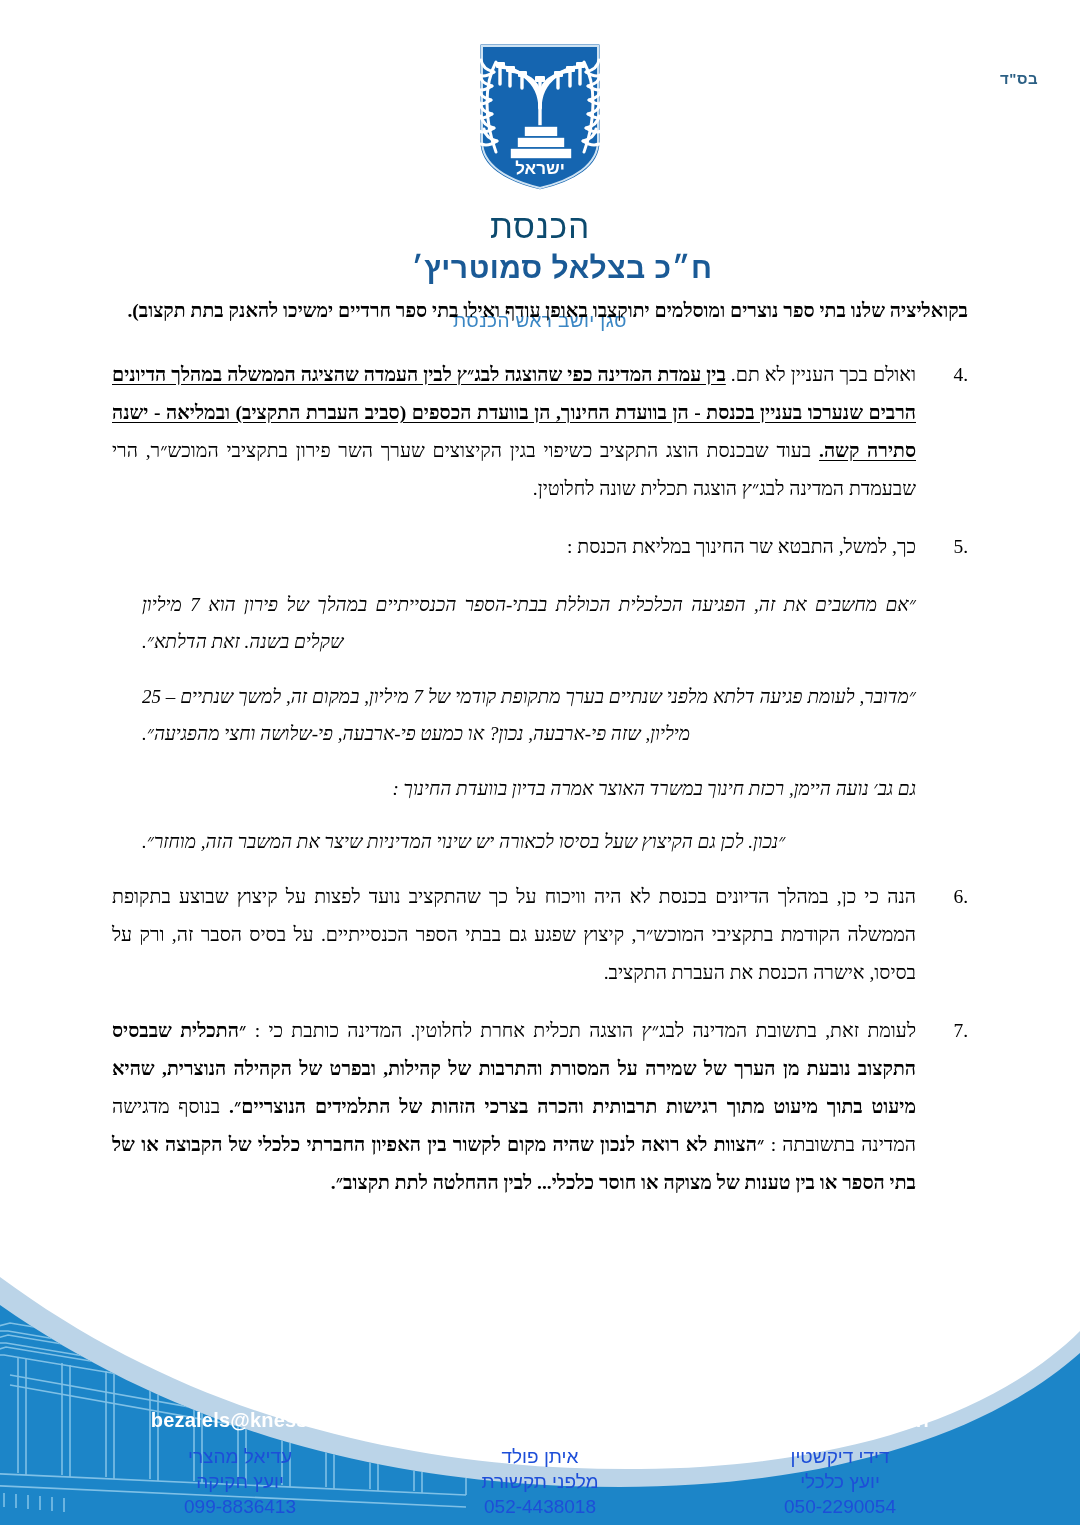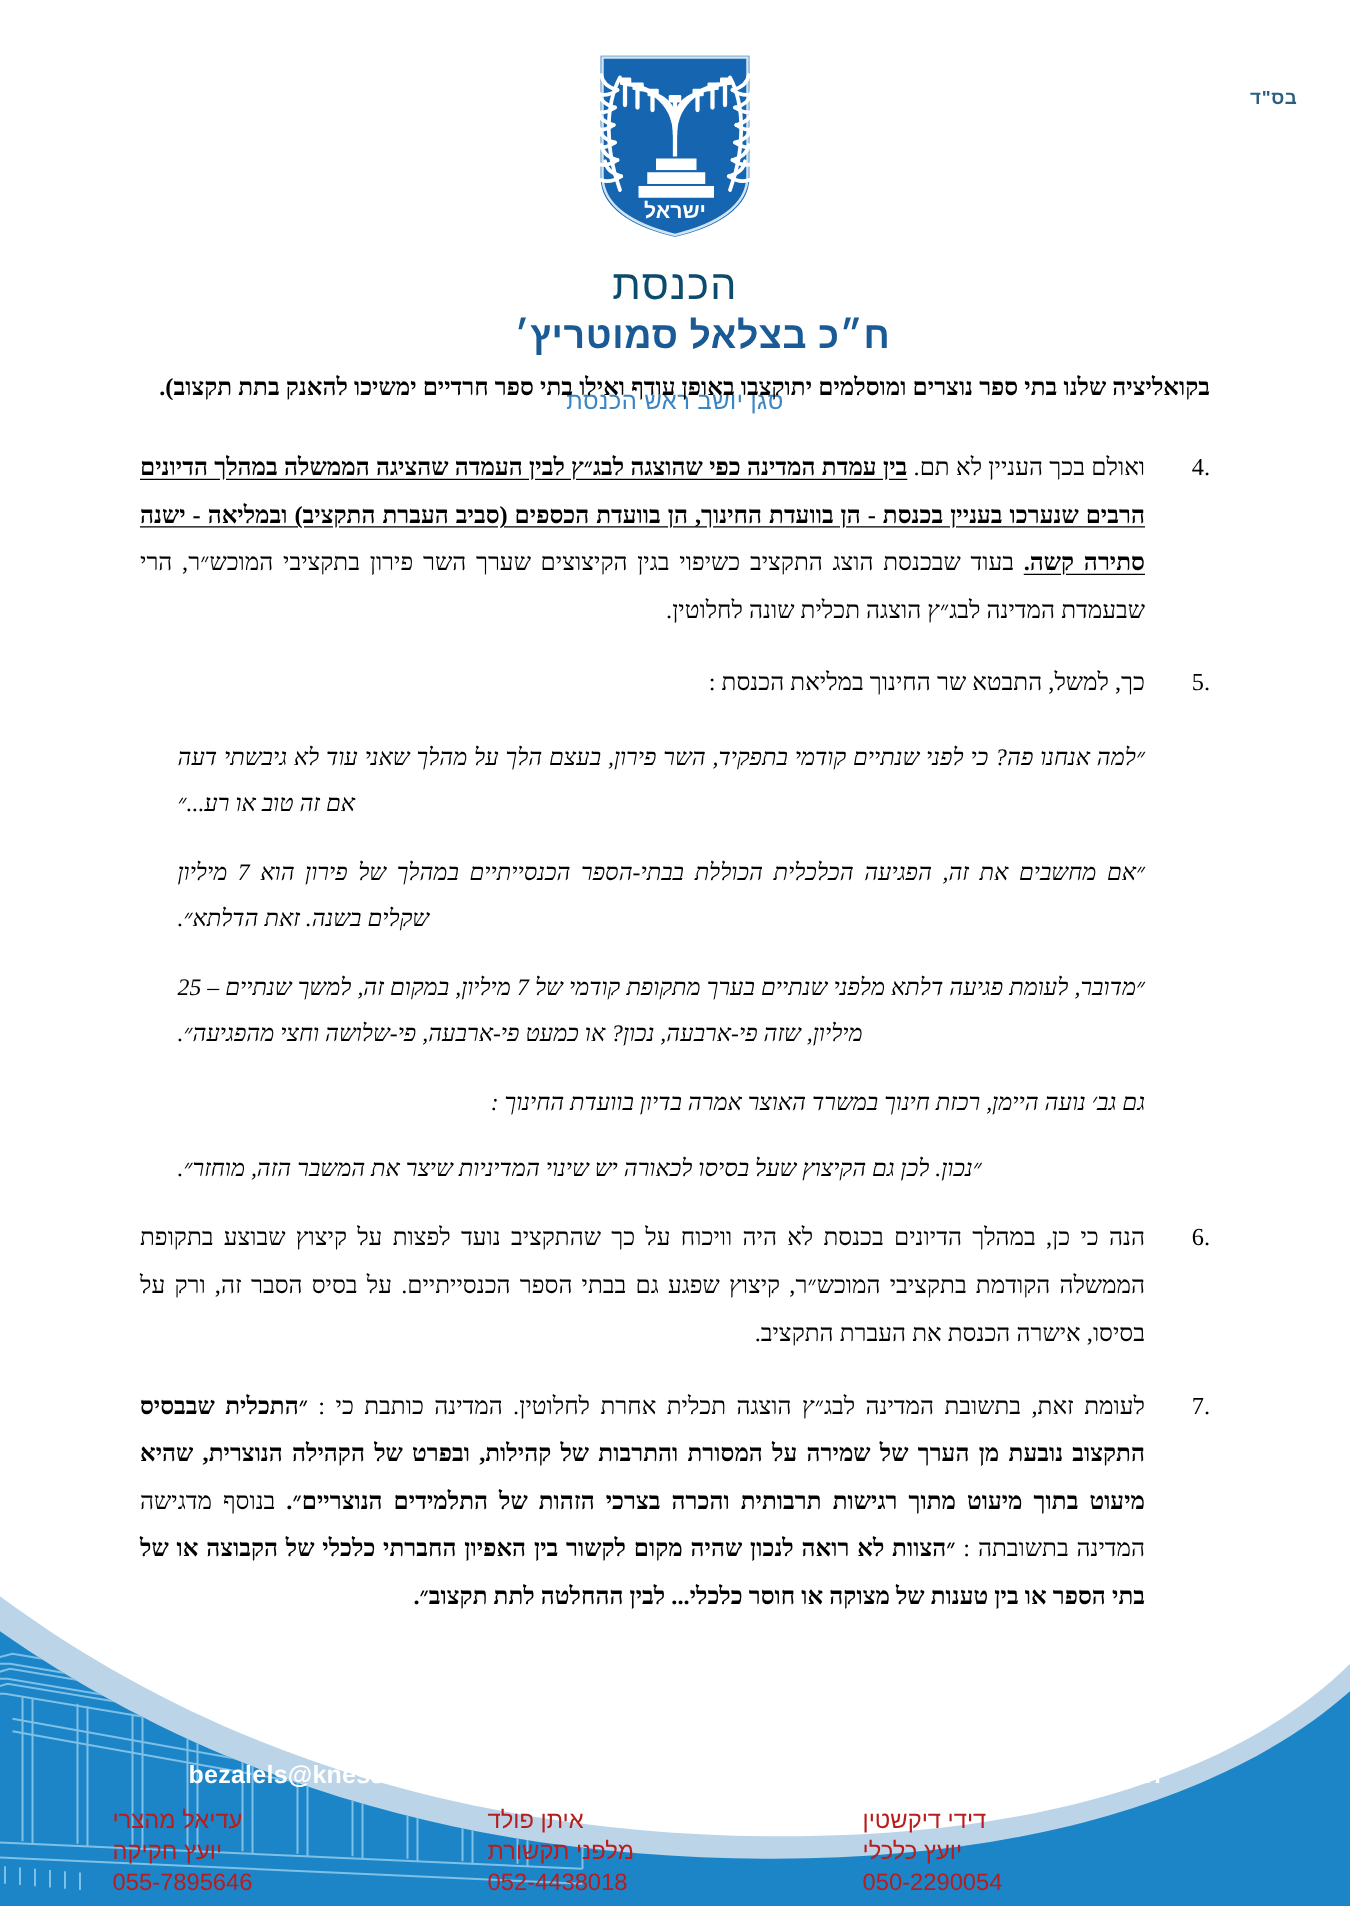--- a/index.html
+++ b/index.html
@@ -184,22 +184,22 @@
   }
   .staff {
     display: flex;
     flex-direction: row-reverse;
     justify-content: center;
     align-items: flex-start;
     gap: 0;
   }
   .staff-col {
     width: 300px;
-    text-align: left;
-    color: #b91c1c;
+    text-align: center;
+    color: #1d4ed8;
     font-family: "Liberation Sans", "DejaVu Sans", sans-serif;
     line-height: 1.32;
   }
   .staff-name {
     font-size: 19px;
     font-weight: 400;
   }
   .staff-role {
     font-size: 19px;
     font-weight: 400;
@@ -309,21 +309,20 @@
     <div class="item">
       <span class="item-num">4.</span>
       <span class="item-body"><span>ואולם בכך העניין לא תם. </span><span class="emph-u">בין עמדת המדינה כפי שהוצגה לבג״ץ לבין העמדה שהציגה הממשלה במהלך הדיונים הרבים שנערכו בעניין בכנסת - הן בוועדת החינוך, הן בוועדת הכספים (סביב העברת התקציב) ובמליאה - ישנה סתירה קשה.</span><span> בעוד שבכנסת הוצג התקציב כשיפוי בגין הקיצוצים שערך השר פירון בתקציבי המוכש״ר, הרי שבעמדת המדינה לבג״ץ הוצגה תכלית שונה לחלוטין.</span></span>
     </div>
 
     <div class="item">
       <span class="item-num">5.</span>
       <span class="item-body">כך, למשל,  התבטא שר החינוך במליאת הכנסת :</span>
     </div>
 
-    <p class="quote first-quote">״למה אנחנו פה? כי לפני שנתיים קודמי בתפקיד, השר פירון, בעצם הלך על מהלך שאני עוד לא גיבשתי דעה אם זה טוב או רע...״</p>
     <p class="quote">״אם מחשבים את זה, הפגיעה הכלכלית הכוללת בבתי-הספר הכנסייתיים במהלך של פירון הוא 7 מיליון שקלים בשנה. זאת הדלתא״.</p>
     <p class="quote">״מדובר, לעומת פגיעה דלתא מלפני שנתיים בערך מתקופת קודמי של 7 מיליון, במקום זה, למשך שנתיים – 25 מיליון, שזה פי-ארבעה, נכון? או כמעט פי-ארבעה, פי-שלושה וחצי מהפגיעה״.</p>
 
     <p class="attrib">גם גב׳ נועה היימן, רכזת חינוך במשרד האוצר אמרה בדיון בוועדת החינוך :</p>
     <p class="quote">״נכון. לכן גם הקיצוץ שעל בסיסו לכאורה יש שינוי המדיניות שיצר את המשבר הזה, מוחזר״.</p>
 
     <div class="item">
       <span class="item-num">6.</span>
       <span class="item-body">הנה כי כן, במהלך הדיונים בכנסת לא היה וויכוח על כך שהתקציב נועד לפצות על קיצוץ שבוצע בתקופת הממשלה הקודמת בתקציבי המוכש״ר, קיצוץ שפגע גם בבתי הספר הכנסייתיים. על בסיס הסבר זה, ורק על בסיסו, אישרה הכנסת את העברת התקציב.</span>
     </div>
@@ -399,21 +398,21 @@
         <span class="ltr">02-6408024</span><span>, פקס:</span>
         <span class="ltr">02-6408375</span>
         <span class="ltr">|</span>
         <span class="ltr">bezalels@knesset.gov.il</span>
       </div>
 
       <div class="staff">
         <div class="staff-col">
           <div class="staff-name">עדיאל מהצרי</div>
           <div class="staff-role">יועץ חקיקה</div>
-          <div class="staff-phone">055-7895646</div>
+          <div class="staff-phone">099-8836413</div>
         </div>
         <div class="staff-col">
           <div class="staff-name">איתן פולד</div>
           <div class="staff-role">מלפני תקשורת</div>
           <div class="staff-phone">052-4438018</div>
         </div>
         <div class="staff-col">
           <div class="staff-name">דידי דיקשטין</div>
           <div class="staff-role">יועץ כלכלי</div>
           <div class="staff-phone">050-2290054</div>

